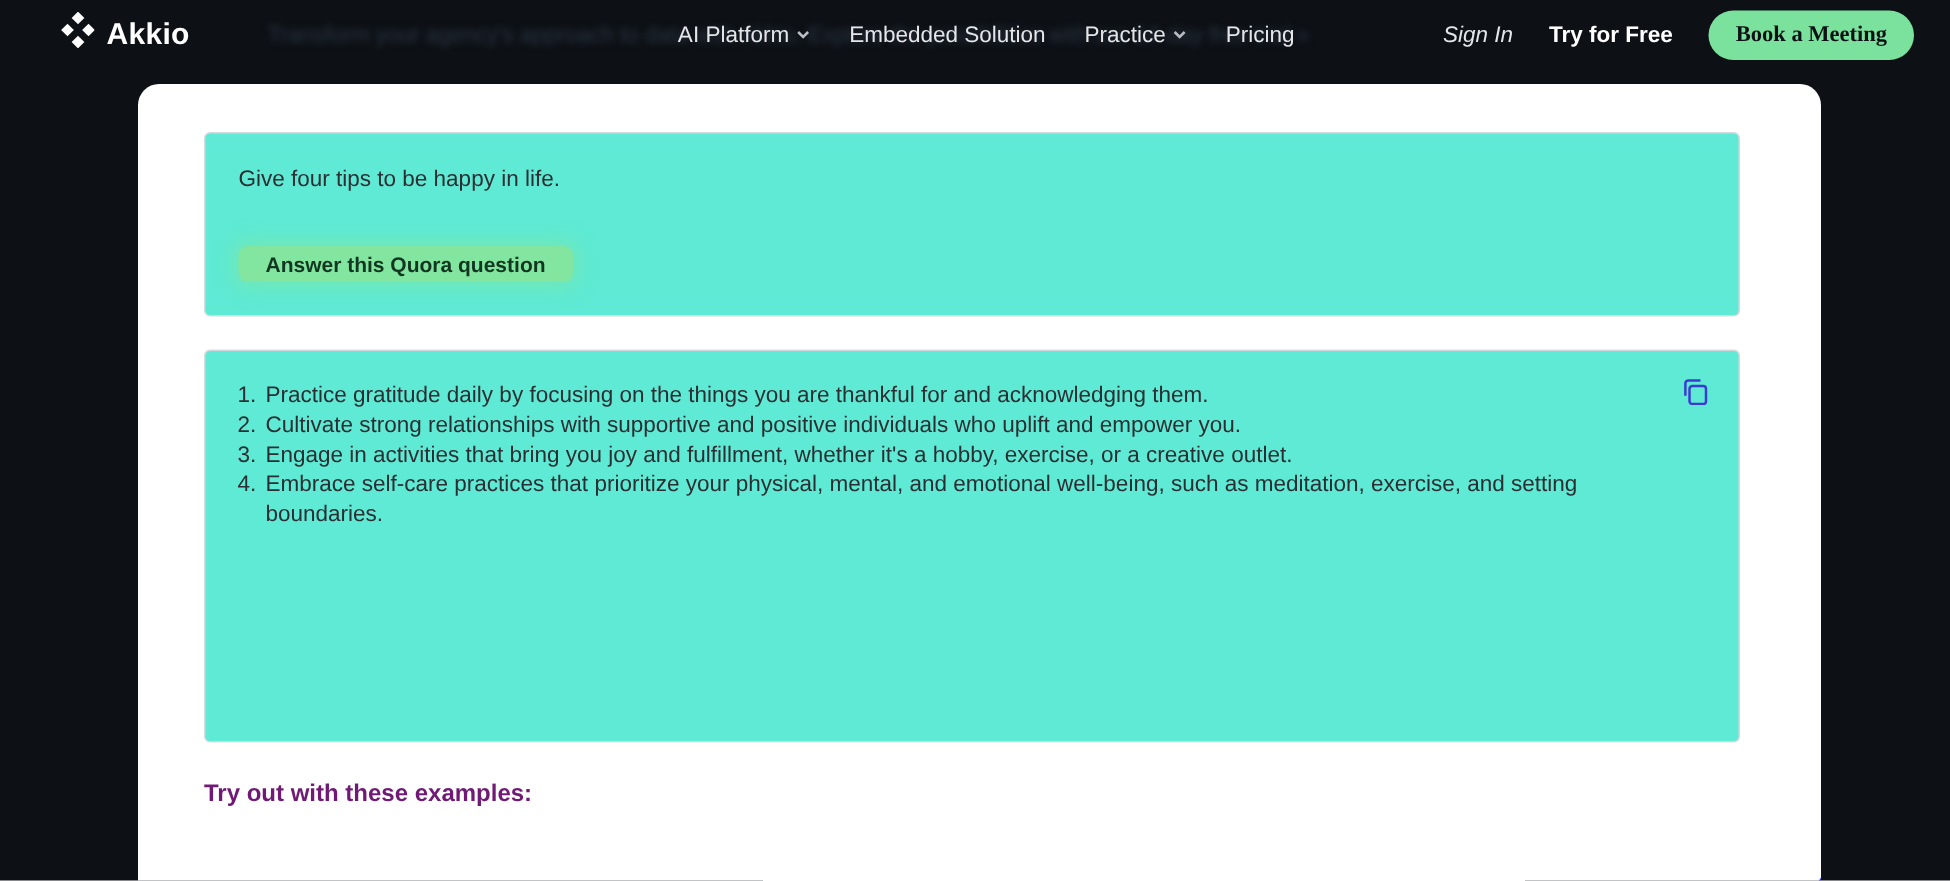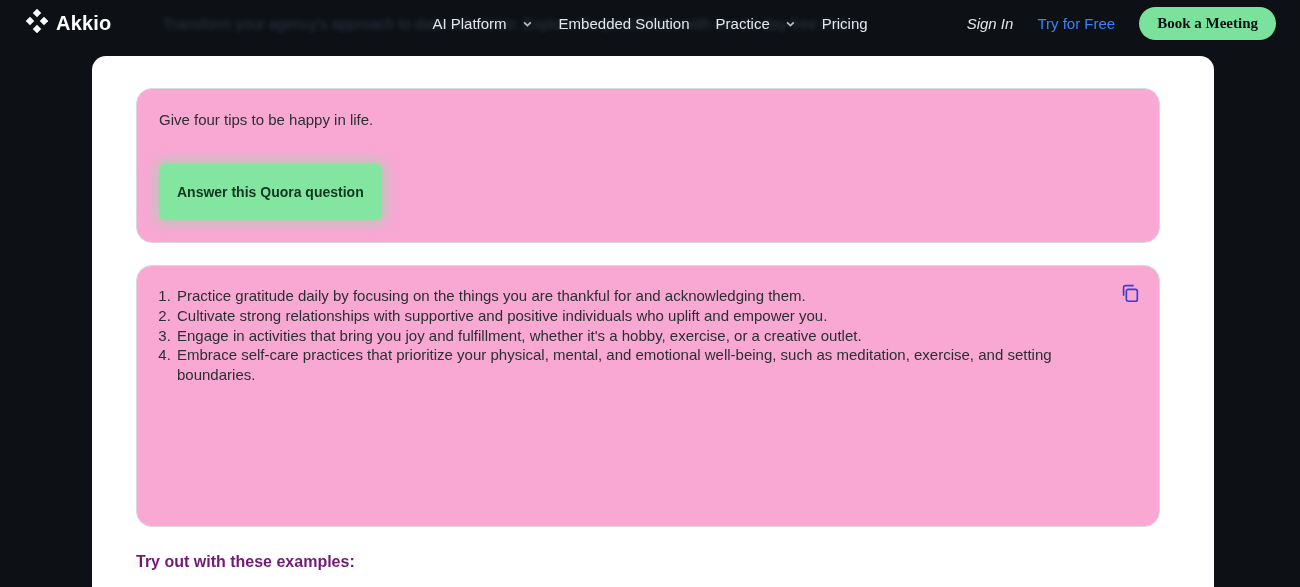--- a/index.html
+++ b/index.html
@@ -6,21 +6,21 @@
   html, body { width: 1300px; height: 587px; overflow: hidden; }
   body {
     background: #0d1116;
     font-family: -apple-system, BlinkMacSystemFont, "Segoe UI", Helvetica, Arial, sans-serif;
     color: #1a1a1a;
   }
 
   
   .topbar {
     position: absolute;
-    top: 0; left: 0; right: 0;
+    top: 0; left: 15px; right: 0;
     height: 46px;
     display: flex;
     align-items: center;
     padding: 0 24px;
     color: #ffffff;
     justify-content: space-between;
   }
   .brand {
     display: flex;
     align-items: center;
@@ -43,35 +43,35 @@
     transform: translateX(-50%);
     display: flex;
     align-items: center;
     gap: 26px;
     font-size: 15px;
     color: #e4e6ea;
   }
   .nav-item {
     display: inline-flex;
     align-items: center;
-    gap: 16px;
+    gap: 4px;
     cursor: pointer;
   }
   .chev { width: 10px; height: 10px; }
   .chev path { stroke: #b9bdc3; stroke-width: 2; fill: none; }
 
   .right-nav {
     margin-left: auto;
     display: flex;
     align-items: center;
     gap: 24px;
     font-size: 15px;
   }
   .signin { color: #e4e6ea; cursor: pointer; font-style: italic; }
-  .tryfree { color: #3b82f6; font-weight: 400; cursor: pointer; }
+  .tryfree { color: #ffffff; font-weight: 700; cursor: pointer; }
   .book-btn {
     background: #7be29d;
     color: #0d1116;
     font-weight: 600;
     font-size: 15px;
     padding: 8px 18px;
     border: none;
     border-radius: 18px;
     cursor: pointer;
     font-family: Liberation Serif, serif;
@@ -86,40 +86,40 @@
     bottom: 0;
     background: #ffffff;
     border-radius: 14px 14px 0 0;
     padding: 32px 0 0 0;
     overflow: hidden;
   }
 
   .card {
     margin: 0 54px 22px 44px;
     border: 1px solid #d6d9de;
-    border-radius: 16px;
-    background: #f9a8d4;
+    border-radius: 4px;
+    background: #5eead4;
     padding: 22px 22px 22px 22px;
   }
   .card.input {
     
   }
   .prompt-text {
     font-size: 15px;
     color: #2b2f33;
     margin-bottom: 36px;
   }
   .answer-btn {
     display: inline-block;
     background: #82e6a0;
     color: #12361f;
     border: none;
     font-weight: 700;
     font-size: 14px;
-    padding: 20px 18px;
+    padding: 4px 18px;
     border-radius: 6px;
     cursor: pointer;
     box-shadow: 0 0 12px 4px rgba(130,230,160,0.55);
   }
 
   .card.output {
     position: relative;
     min-height: 262px;
     padding: 20px 50px 26px 22px;
   }

